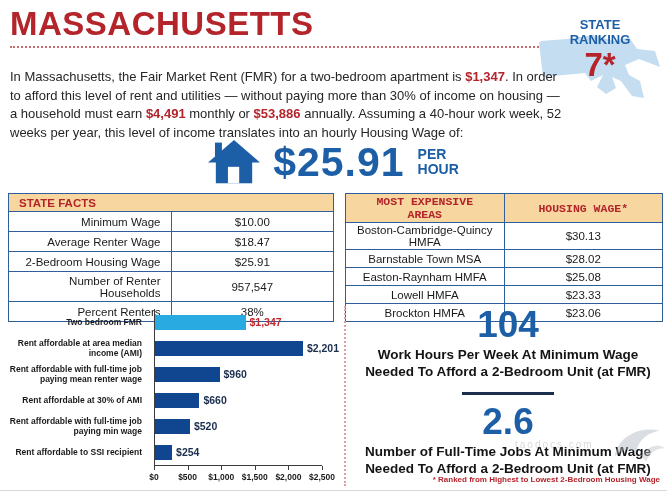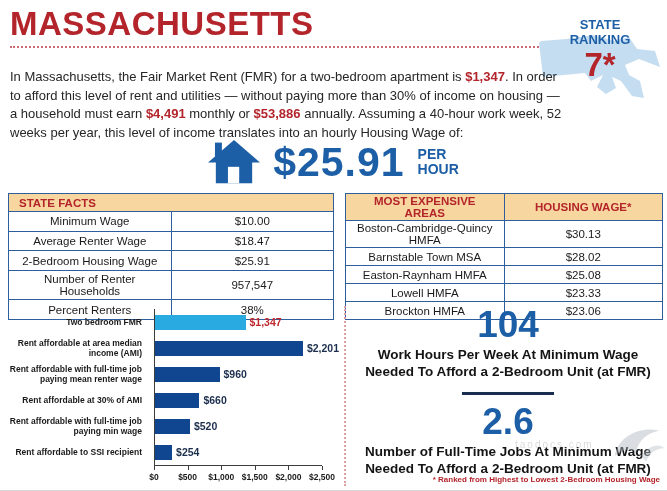--- a/index.html
+++ b/index.html
@@ -40,24 +40,24 @@
   .wage-amount { font-size:41px; font-weight:bold; color:#1D5FA6; letter-spacing:1px; }
   .wage-unit { font-size:14px; font-weight:bold; color:#1D5FA6; line-height:1.08; }
 
   
   .tables { position:absolute; left:8px; top:193px; display:flex; gap:11px; }
   table { border-collapse:collapse; font-size:11.5px; color:#1a1a1a; }
   table th, table td { border:1.5px solid #2E5F9C; padding:1px 10px; height:18px; }
   table thead th { background:#F7D79F; color:#B3242B; font-weight:bold; }
   .facts-table { width:326px; }
   .facts-table thead th { text-align:left; }
-  .facts-table td:first-child { width:50%; text-align:center; }
+  .facts-table td:first-child { width:50%; text-align:right; }
   .facts-table td:last-child  { width:50%; text-align:center; }
   .areas-table { width:318px; }
-  .areas-table thead th { text-align:center; width:50%; }
+  .areas-table thead th { text-align:center; width:50%;font-family:Liberation Mono, monospace; }
   .areas-table td { text-align:center; }
 
   
   .chart { position:absolute; left:8px; top:309px; width:334px; }
   .chart-row { display:flex; align-items:center; height:26px; }
   .chart-label {
     width:146px; padding-right:12px; text-align:right;
     font-size:8.5px; font-weight:bold; line-height:1.18; color:#1a1a1a;
   }
   .chart-plot {

